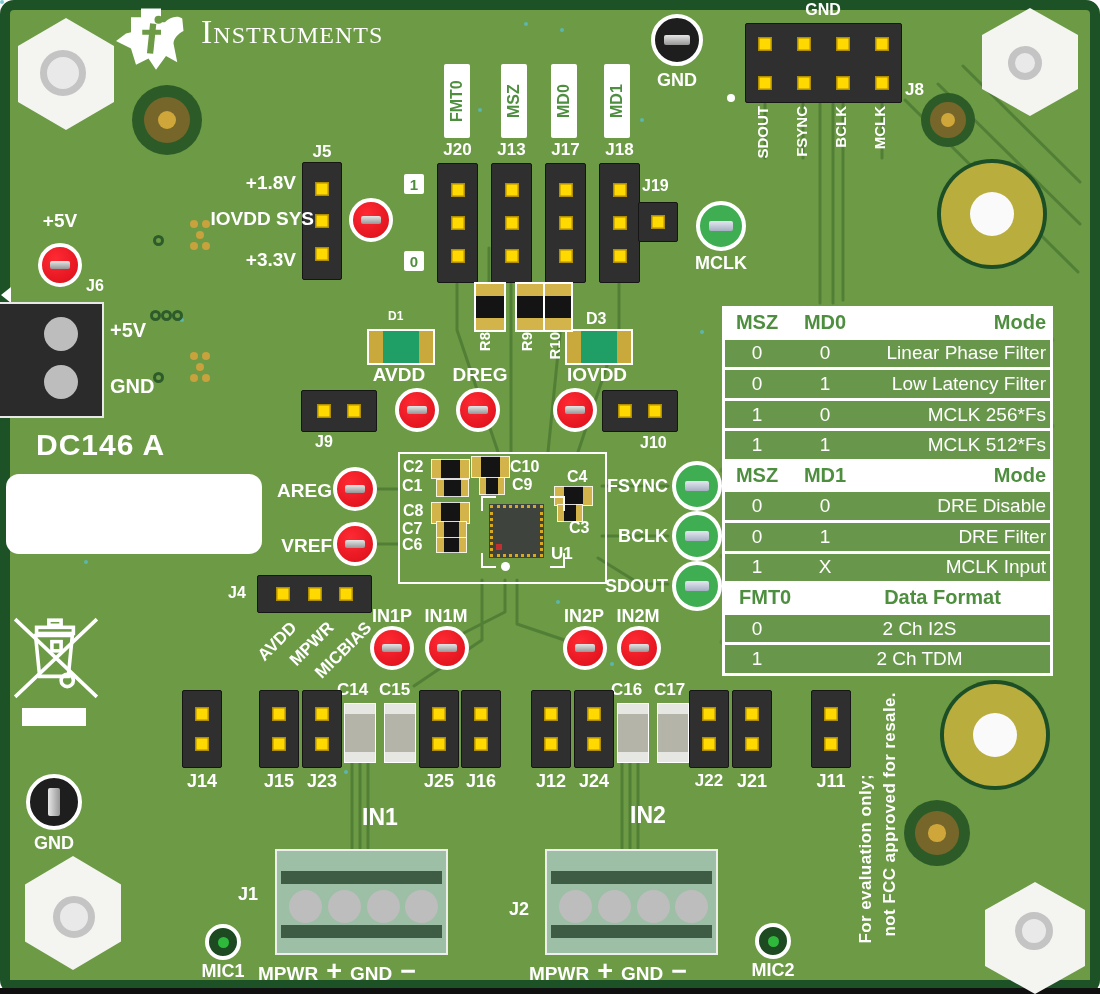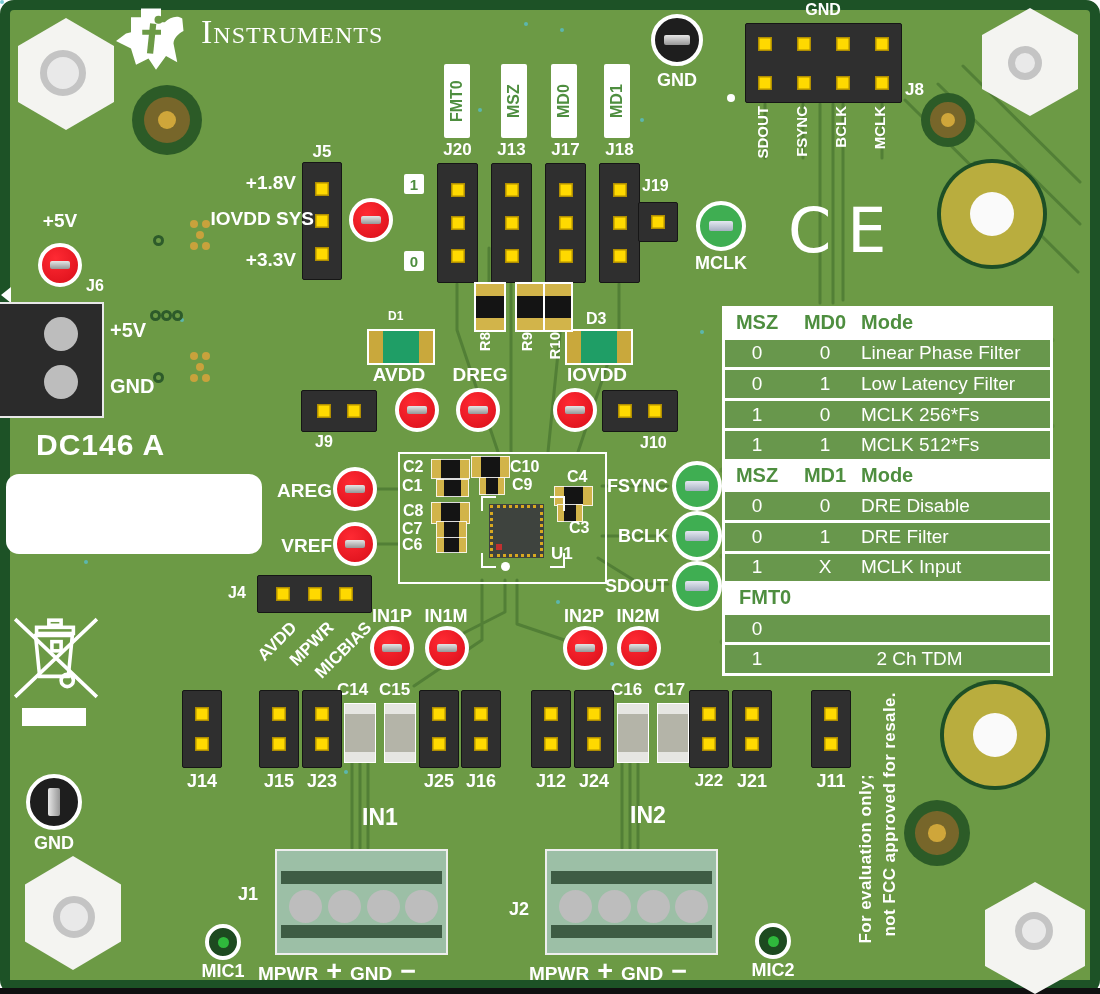--- a/index.html
+++ b/index.html
@@ -52,21 +52,21 @@
   .fid .dot{width:40%;height:40%;border-radius:50%;background:#cfa63a}
   .bigpad{position:absolute;border-radius:50%;background:#1d4f26;display:flex;align-items:center;justify-content:center}
   .bigpad .gold{width:92%;height:92%;border-radius:50%;background:#b9ad3e;display:flex;align-items:center;justify-content:center}
   .bigpad .chole{width:44%;height:44%;border-radius:50%;background:#fafafa}
   .mode-table{position:absolute;left:722px;top:306px;width:331px;height:370px;background:#fff;
        display:flex;flex-direction:column;gap:3px;padding:3px;box-sizing:border-box}
   .mt-row{flex:1;display:flex;align-items:center}
   .mt-row.data{background:rgba(93,143,62,.93);color:#fff;font-size:19px}
   .mt-row.head{background:#fff;color:#4e8e3f;font-weight:bold;font-size:20px}
   .mt-c1{width:64px;text-align:center}.mt-c2{width:72px;text-align:center}
-  .mt-c3{flex:1;text-align:left;padding-right:4px}
+  .mt-c3{flex:1;text-align:right;padding-right:4px}
   .mt-w1{width:96px;text-align:left;padding-left:14px}.mt-w2{flex:1;text-align:center}
   .term{position:absolute;background:#9cbfa6;border:2px solid #eee;box-sizing:border-box}
   .tbar{position:absolute;left:4px;right:4px;height:13px;background:#3e5c44}
   .tcirc{position:absolute;width:33px;height:33px;border-radius:50%;background:#bdbdbd}
   .termlabels{position:absolute;display:flex;align-items:baseline;color:#fff;font-weight:bold}
   .tl-n{font-size:19px}.tl-s{font-size:27px;margin:0 8px}
   .j6box{position:absolute;background:#2b2b2b;border:2px solid #e8e8e8;border-left:none;box-sizing:border-box}
   .j6box .pin{position:absolute;width:34px;height:34px;border-radius:50%;background:#bdbdbd}
   .ti-name{position:absolute;color:#fff;font-family:"Liberation Serif",serif;
        font-variant:small-caps;font-size:34px;line-height:31px;letter-spacing:1px}
@@ -237,21 +237,20 @@
   <div class="hdr" style="left:638px;top:202px;width:40px;height:40px">
       <div class="pad"></div>
     </div>
   <div class="numbox" style="left:404px;top:174px;width:20px;height:20px">1</div>
   <div class="numbox" style="left:404px;top:251px;width:20px;height:20px">0</div>
 
   <div class="tp green" style="left:696px;top:201px;width:50px;height:50px">
       <div class="slot"></div>
     </div>
   <div class="silk ctr" style="left:682px;top:254px;width:78px;font-size:18px">MCLK</div>
-  <div class="ce" style="left:788px;top:194px">CE</div>
 
   <div class="mode-table">
     <div class="mt-row head">
       <span class="mt-c1">MSZ</span>
       <span class="mt-c2">MD0</span>
       <span class="mt-c3">Mode</span>
     </div>
     <div class="mt-row data">
       <span class="mt-c1">0</span>
       <span class="mt-c2">0</span>
@@ -287,23 +286,25 @@
       <span class="mt-c2">1</span>
       <span class="mt-c3">DRE Filter</span>
     </div>
     <div class="mt-row data">
       <span class="mt-c1">1</span>
       <span class="mt-c2">X</span>
       <span class="mt-c3">MCLK Input</span>
     </div>
     <div class="mt-row head">
       <span class="mt-w1">FMT0</span>
+      <span class="mt-w2">Data Format</span>
     </div>
     <div class="mt-row data">
       <span class="mt-c1">0</span>
+      <span class="mt-w2">2 Ch I2S</span>
     </div>
     <div class="mt-row data">
       <span class="mt-c1">1</span>
       <span class="mt-w2">2 Ch TDM</span>
     </div>
   </div>
 
   <div class="silk" style="left:388px;top:310px;font-size:12px">D1</div>
   <div class="led" style="left:367px;top:329px;width:64px;height:32px"></div>
   <div class="silk" style="left:586px;top:311px;font-size:16px">D3</div>

